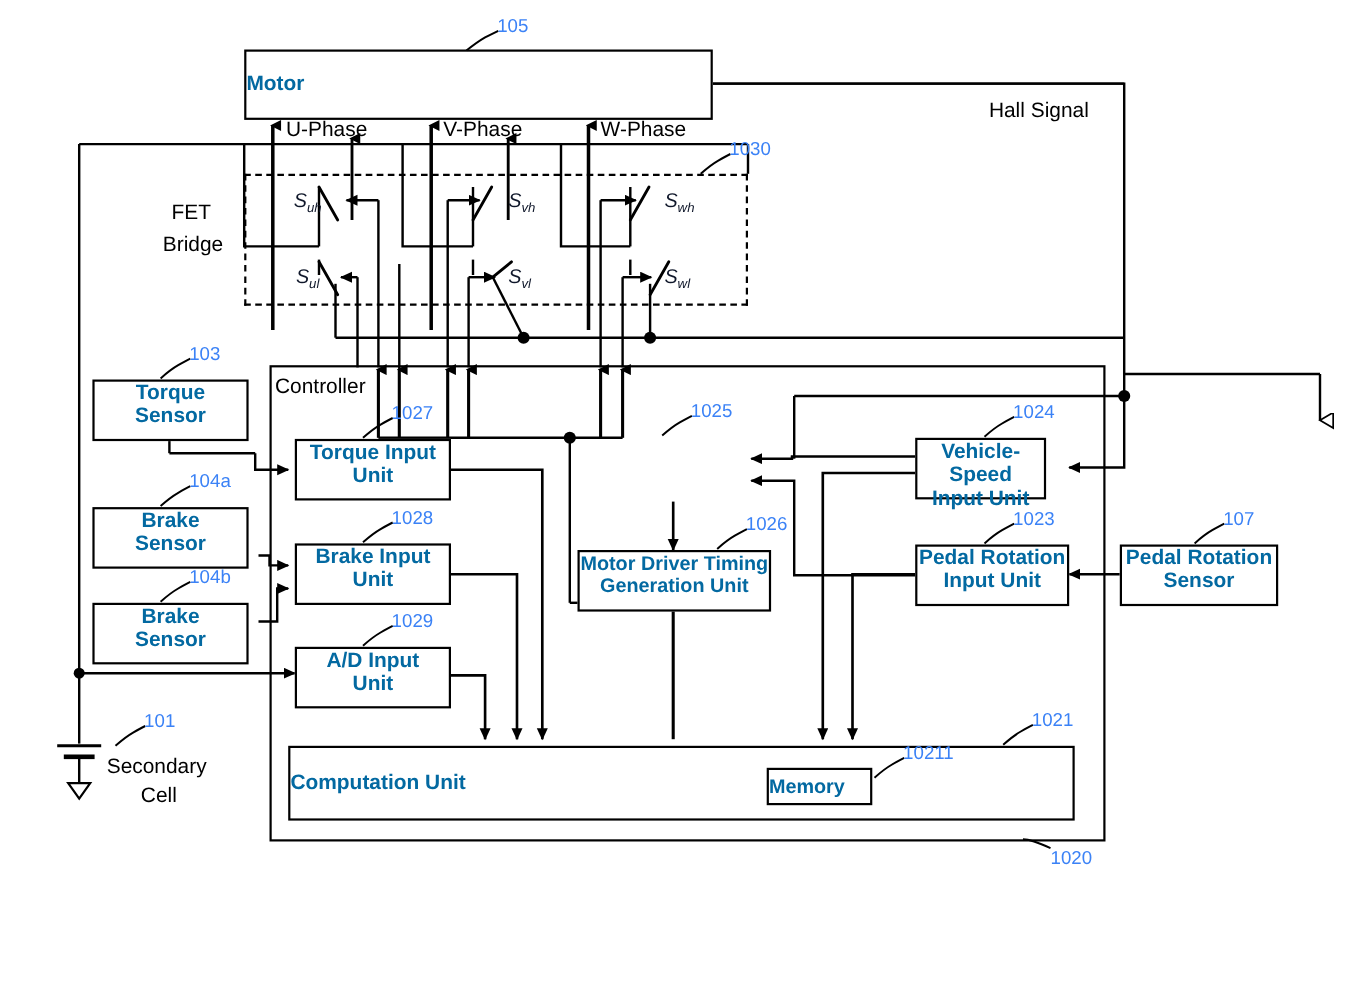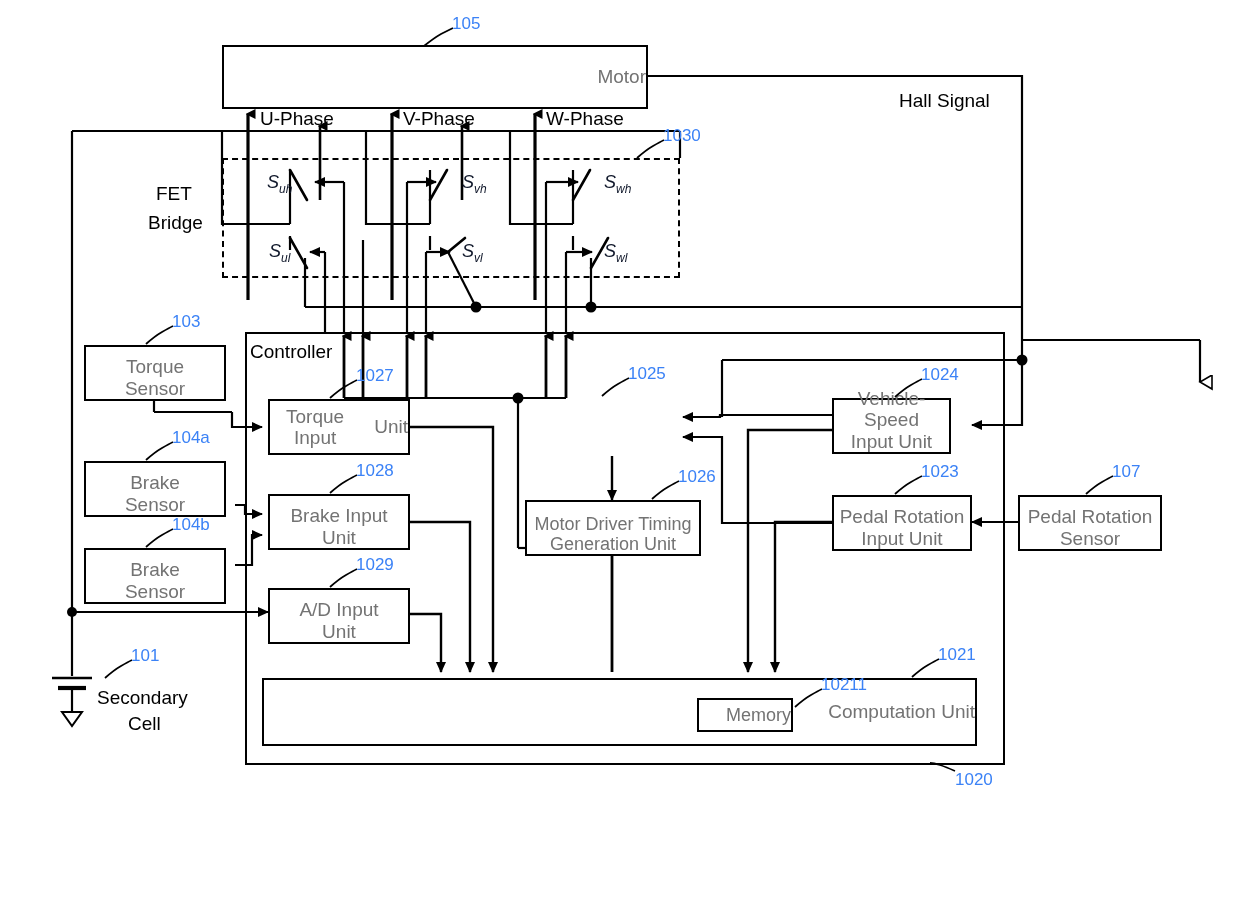--- a/index.html
+++ b/index.html
@@ -22,26 +22,27 @@
     width: 1240px;
     height: 898px;
   }
   .box {
     position: absolute;
     border: 2px solid #000;
     background: #fff;
     box-sizing: border-box;
     display: flex;
     align-items: center;
-    justify-content: flex-end;
+    justify-content: flex-start;
     text-align: center;
     font-size: 19px;
-    color: #737373;
+    color: #0369a1;
     line-height: 1.12;
     z-index: 5;
+    font-weight: bold;
   }
   .label {
     position: absolute;
     font-size: 19px;
     color: #000;
     white-space: nowrap;
     z-index: 6;
   }
   .ref {
     position: absolute;
@@ -239,21 +240,21 @@
   <div class="box" style="left:84px; top:461px; width:142px; height:56px; flex-direction:column;">
     <span>Brake</span>
     <span>Sensor</span>
   </div>
 
   <div class="box" style="left:84px; top:548px; width:142px; height:56px; flex-direction:column;">
     <span>Brake</span>
     <span>Sensor</span>
   </div>
 
-  <div class="box" style="left:268px; top:399px; width:142px; height:56px; flex-direction:row;gap:14px;">
+  <div class="box" style="left:268px; top:399px; width:142px; height:56px; flex-direction:column;">
     <span>Torque Input</span>
     <span>Unit</span>
   </div>
 
   <div class="box" style="left:268px; top:494px; width:142px; height:56px; flex-direction:column;">
     <span>Brake Input</span>
     <span>Unit</span>
   </div>
 
   <div class="box" style="left:268px; top:588px; width:142px; height:56px; flex-direction:column;">

